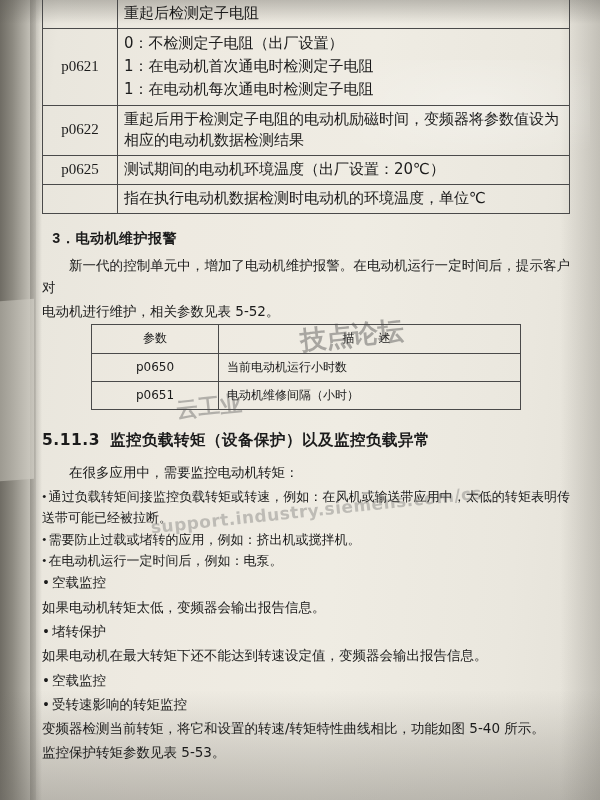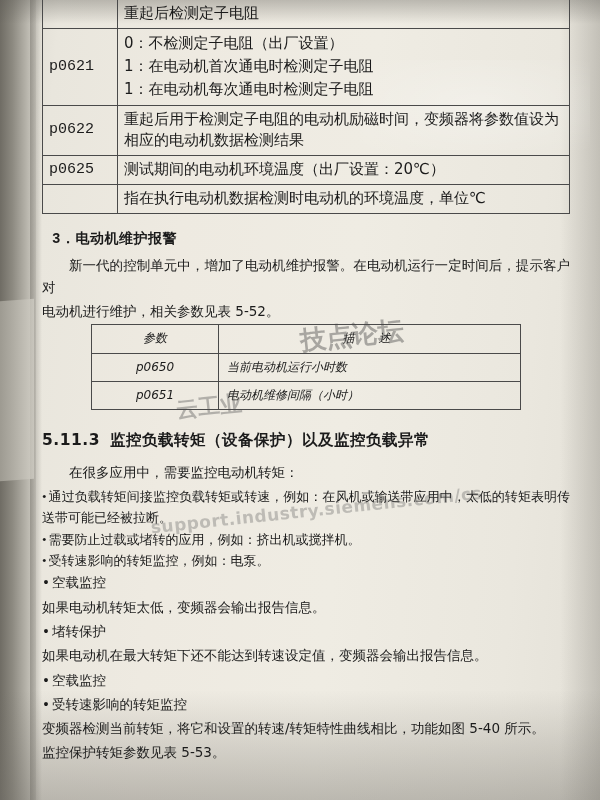--- a/index.html
+++ b/index.html
@@ -72,21 +72,21 @@
     width: 100%;
     font-size: 15px;
     line-height: 1.45;
   }
   table.param td, table.param th {
     border: 1px solid #4a4a4a;
     padding: 3px 6px;
     vertical-align: middle;
     font-weight: normal;
   }
-  .col-param { width: 62px; text-align: left; font-family: Liberation Mono, monospace; }
+  .col-param { width: 62px; text-align: center; font-family: Liberation Serif, serif; }
   .t1 { margin-top: 0; }
   .t1 td { padding-top: 2px; padding-bottom: 2px; }
   .multi { line-height: 1.55; }
 
   
   .t1 tr:first-child td { border-top: none; }
 
   h3.section {
     font-size: 14px;
     font-weight: bold;
@@ -104,21 +104,20 @@
   .tbl-caption {
     text-align: center;
     font-size: 12.5px;
     font-weight: bold;
     margin: 10px 0 4px 0;
   }
   table.t2 {
     width: 430px;
     margin: 0 auto;
     font-size: 12px;
-    font-style: italic;
   }
   table.t2 td, table.t2 th {
     padding: 5px 8px;
   }
   table.t2 .hdr { text-align: center; letter-spacing: 6px; }
   table.t2 .col-a { width: 110px; text-align: center; }
 
   h2.chapter {
     font-size: 15.5px;
     font-weight: bold;
@@ -239,21 +238,21 @@
 
     <h2 class="chapter">
       <span class="num">5.11.3</span><span>监控负载转矩（设备保护）以及监控负载异常</span>
     </h2>
 
     <p class="para indent">在很多应用中，需要监控电动机转矩：</p>
 
     <ul class="bullets">
       <li><span class="bull">•</span><span>通过负载转矩间接监控负载转矩或转速，例如：在风机或输送带应用中，太低的转矩表明传送带可能已经被拉断。</span></li>
       <li><span class="bull">•</span><span>需要防止过载或堵转的应用，例如：挤出机或搅拌机。</span></li>
-      <li><span class="bull">•</span><span>受转速影响的转矩监控，例如：电泵。</span></li>
+      <li><span class="bull">•</span><span>在电动机运行一定时间后，例如：电泵。</span></li>
     </ul>
 
 
     <p class="para"><span class="bull">•</span><span>空载监控</span></p>
     <p class="para">如果电动机转矩太低，变频器会输出报告信息。</p>
 
     <p class="para"><span class="bull">•</span><span>堵转保护</span></p>
     <p class="para">如果电动机在最大转矩下还不能达到转速设定值，变频器会输出报告信息。</p>
 
     <p class="para"><span class="bull">•</span><span>空载监控</span></p>

